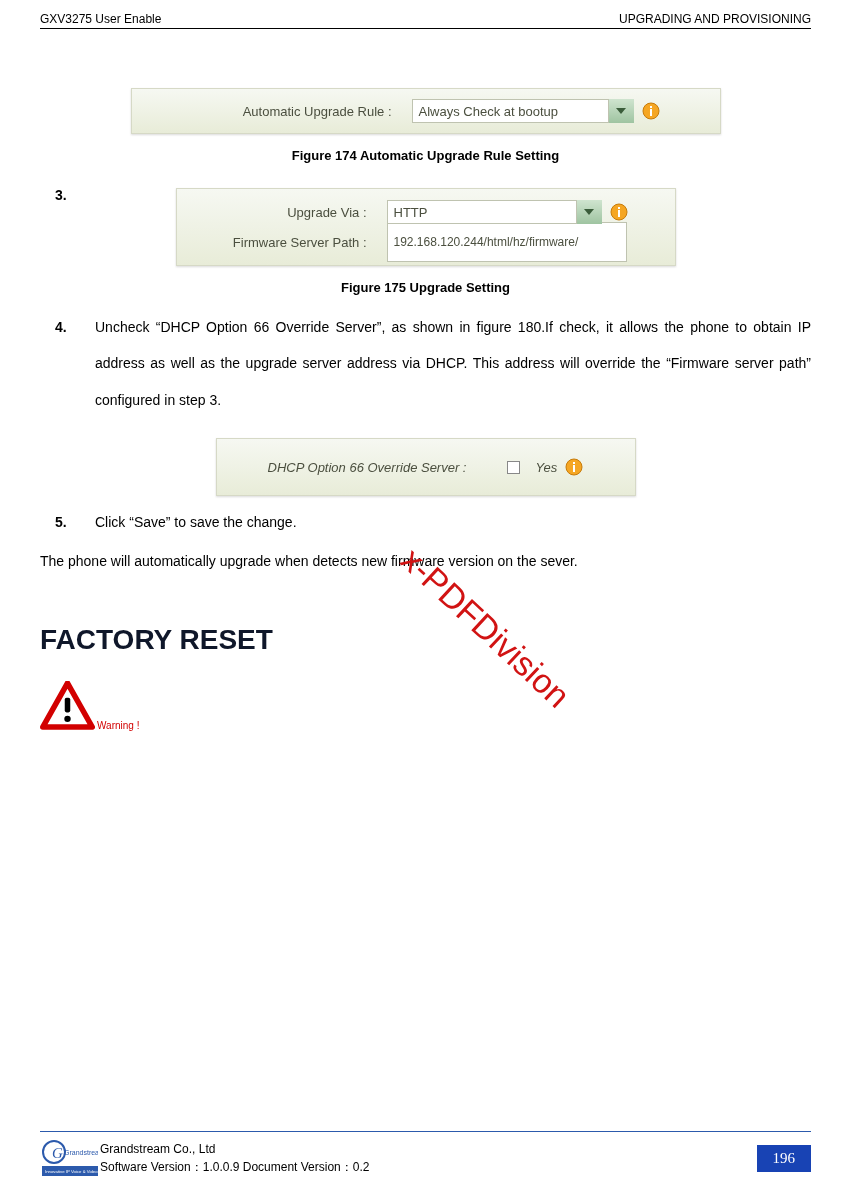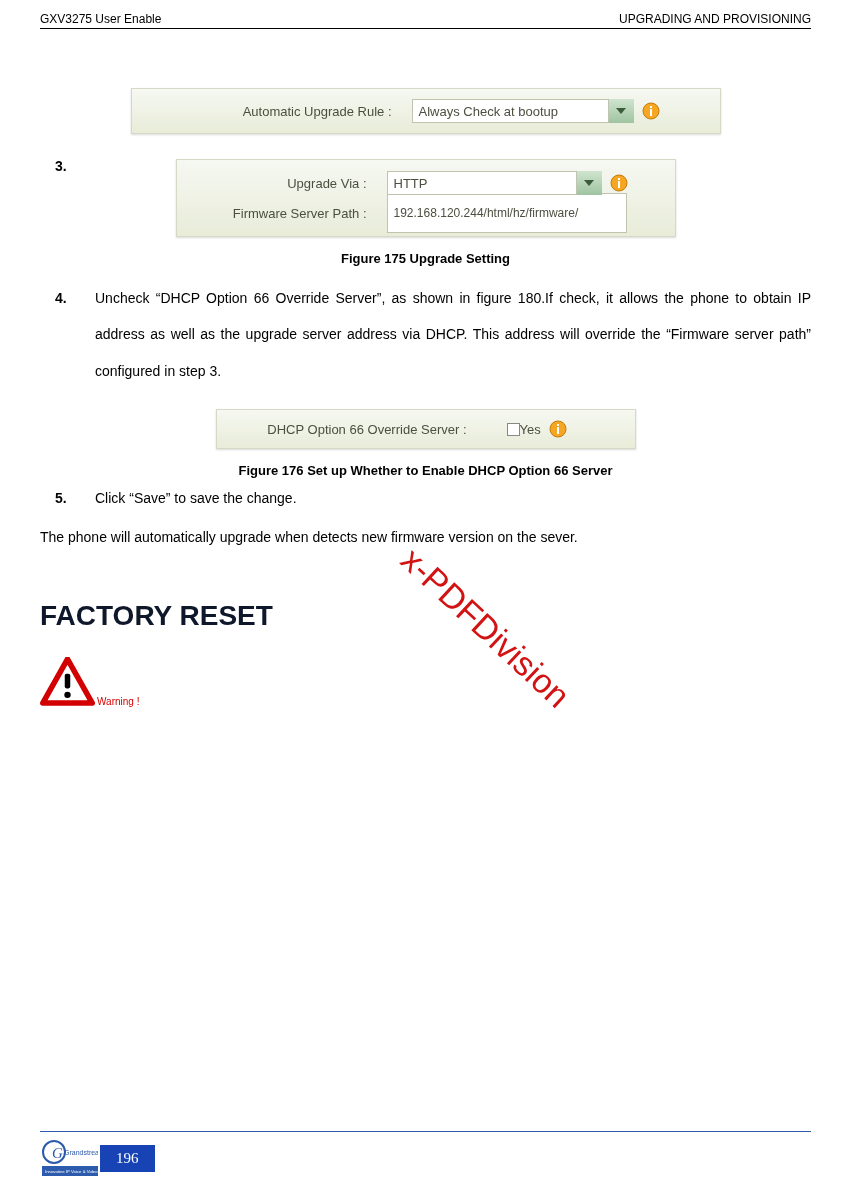--- a/index.html
+++ b/index.html
@@ -80,21 +80,21 @@
     align-items: center;
     overflow: hidden;
     white-space: nowrap;
   }
   .info-icon {
     width: 18px; height: 18px;
     margin-left: 8px;
   }
   .info-icon svg { width: 18px; height: 18px; }
   .checkbox-wrap {
-    display: flex; align-items: center; gap: 0;
+    display: flex; align-items: center; gap: 16px;
     margin-left: 20px;
   }
   .cb {
     width: 13px; height: 13px;
     border: 1px solid #888;
     background: #fff;
   }
   .caption {
     text-align: center;
     font-size: 13px;
@@ -200,20 +200,21 @@
       </div>
       <div class="info-icon">
         <svg viewBox="0 0 18 18">
             <circle cx="9" cy="9" r="8" fill="#f5a623" stroke="#c77b0a"></circle>
             <rect x="8" y="4" width="2" height="2" fill="#fff"></rect>
             <rect x="8" y="7" width="2" height="7" fill="#fff"></rect>
           </svg>
       </div>
     </div>
   </div>
+  <div class="caption">Figure 174 Automatic Upgrade Rule Setting</div>
 
   <div class="body-para">
     <span class="num-marker">3.</span>
   </div>
 
   <div class="ui-panel" style="width:500px;margin-top:25px;">
     <div class="ui-row">
       <div class="ui-label" style="width:200px;flex:none;">Upgrade Via :</div>
       <div class="select-box" style="width:215px;">
         <span>HTTP</span>
@@ -234,37 +235,36 @@
       </div>
     </div>
   </div>
   <div class="caption">Figure 175 Upgrade Setting</div>
 
   <div class="body-para">
     <span class="num-marker">4.</span>
     <span>Uncheck “DHCP Option 66 Override Server”, as shown in figure 180.If check, it allows the phone to obtain IP address as well as the upgrade server address via DHCP. This address will override the “Firmware server path” configured in step 3.</span>
   </div>
 
-  <div class="ui-panel" style="width:420px;height:40px;margin-top:20px;">
+  <div class="ui-panel" style="width:420px;height:58px;margin-top:20px;font-style:italic;">
     <div class="ui-row">
       <div class="ui-label" style="width:260px;flex:none;">DHCP Option 66 Override Server :</div>
       <div class="checkbox-wrap">
         <div class="cb"></div>
         <span>Yes</span>
       </div>
       <div class="info-icon">
         <svg viewBox="0 0 18 18">
             <circle cx="9" cy="9" r="8" fill="#f5a623" stroke="#c77b0a"></circle>
             <rect x="8" y="4" width="2" height="2" fill="#fff"></rect>
             <rect x="8" y="7" width="2" height="7" fill="#fff"></rect>
           </svg>
       </div>
     </div>
   </div>
-  <div class="caption" style="margin-bottom:8px;">Figure 176 Set up Whether to Enable DHCP Option 66 Server</div>
 
   <div class="body-para" style="line-height:1.8;">
     <span class="num-marker">5.</span>
     <span>Click “Save” to save the change.</span>
   </div>
 
   <div class="closing">The phone will automatically upgrade when detects new firmware version on the sever.</div>
 
   <div class="h-factory">FACTORY RESET</div>
 
@@ -288,15 +288,19 @@
   <div class="foot-row">
     <div class="logo-block">
       <svg width="56" height="36" viewBox="0 0 56 36">
         <ellipse cx="12" cy="12" rx="11" ry="11" fill="none" stroke="#2c5aac" stroke-width="2"></ellipse>
         <text x="10" y="18" font-size="15" font-style="italic" fill="#2c5aac" font-family="serif">G</text>
         <text x="22" y="15" font-size="7" fill="#2c5aac">Grandstream</text>
         <rect x="0" y="26" width="56" height="10" fill="#2c5aac"></rect>
         <text x="3" y="33" font-size="4.3" fill="#fff">Innovative IP Voice &amp; Video</text>
       </svg>
     </div>
+    <div class="foot-text">
+      <div>Grandstream Co., Ltd</div>
+      <div>Software Version：1.0.0.9 Document Version：0.2</div>
+    </div>
     <div class="page-num-box">196</div>
   </div>
 </div>
 
 </body></html>

